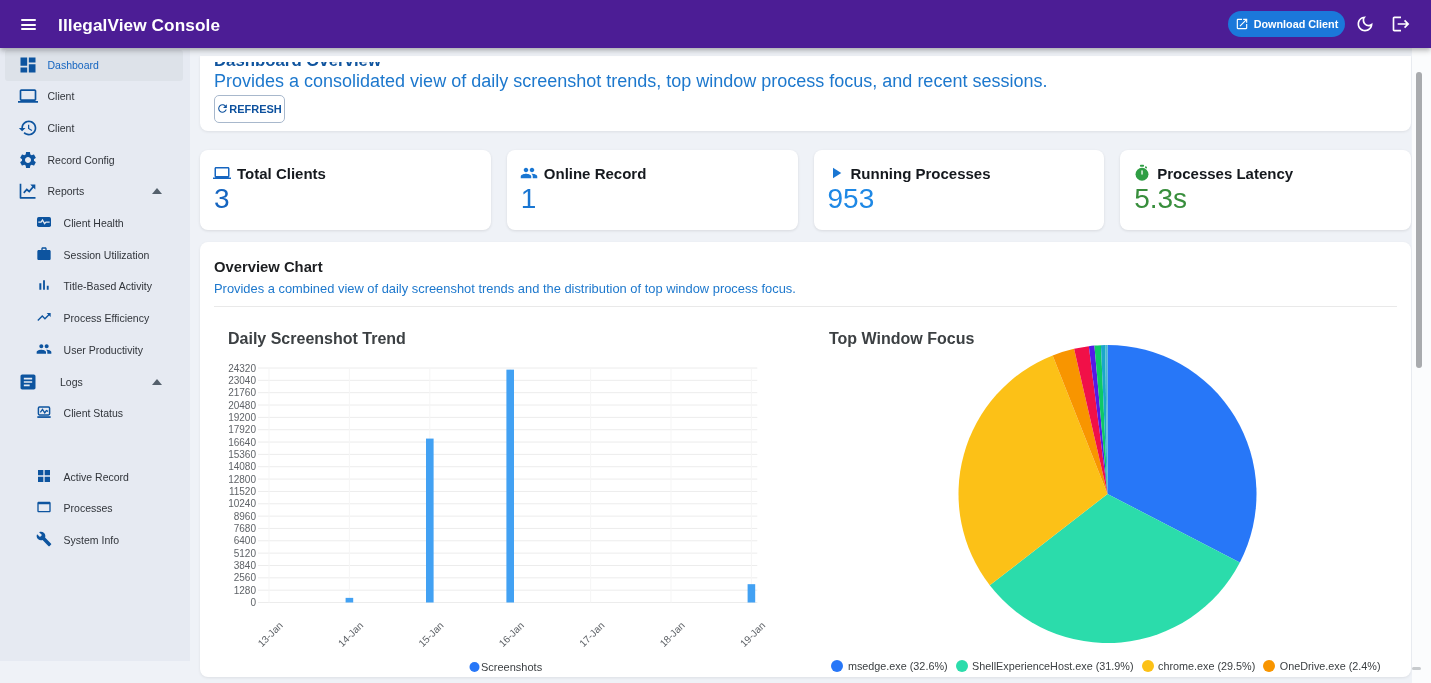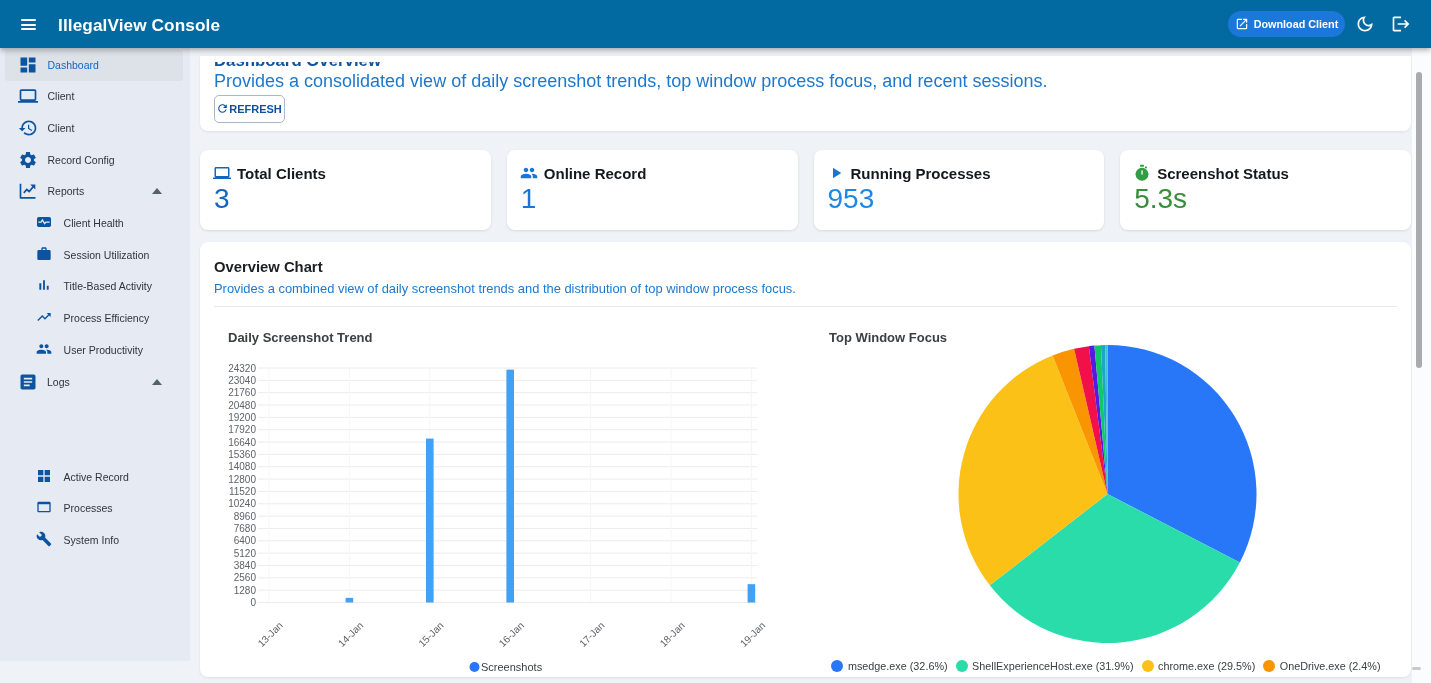--- a/index.html
+++ b/index.html
@@ -1,17 +1,17 @@
 <!DOCTYPE html>
 <html><head><meta charset="utf-8">
 <style>
 * {margin:0;padding:0;box-sizing:border-box}
 html,body {width:1431px;height:683px;overflow:hidden;font-family:"Liberation Sans",sans-serif;background:#eff2f7}
 .abs {position:absolute}
-.appbar {position:absolute;left:0;top:0;width:1431px;height:48px;background:#0369a1;display:flex;align-items:center;box-shadow:0 2px 4px -1px rgba(0,0,0,.2),0 4px 5px 0 rgba(0,0,0,.14);z-index:5}
+.appbar {position:absolute;left:0;top:0;width:1431px;height:48px;background:#4c1d95;display:flex;align-items:center;box-shadow:0 2px 4px -1px rgba(0,0,0,.2),0 4px 5px 0 rgba(0,0,0,.14);z-index:5}
 .burger {position:absolute;left:21px;top:19px;width:15px;height:11px}
 .burger div {height:2px;background:#fff;border-radius:1px;margin-bottom:2.6px}
 .brand {position:absolute;left:58px;top:14.5px;color:#fff;font-size:17.2px;font-weight:bold;letter-spacing:.1px}
 .dlbtn {position:absolute;left:1228px;top:11px;width:117px;height:26px;background:#1b78da;border-radius:13px;color:#fff;display:flex;align-items:center;justify-content:center;gap:5px;font-size:10.8px;font-weight:bold}
 .sidebar {position:absolute;left:0;top:48px;width:190px;height:613px;background:#e6eaf2}
 .sitem {position:absolute;left:5px;width:178px;height:31px}
 .sitem.sel {background:#dde2e9;border-radius:3px}
 .sic {position:absolute;top:5px}
 .stxt {position:absolute;top:9px;font-size:10.5px;color:#30343a}
 .sel-t {color:#1565c0;font-weight:500}
@@ -21,21 +21,21 @@
 .h1cut {font-size:16.8px;font-weight:bold;color:#0f549e;margin-top:-10.5px}
 .sub1 {position:absolute;left:14px;top:15px;font-size:18px;color:#1d78cd}
 .refresh {position:absolute;left:13.5px;top:39px;width:71px;height:27.5px;border:1px solid #a8b8cc;border-radius:5px;display:flex;align-items:center;justify-content:center;color:#0d519e;font-size:11px;font-weight:bold;letter-spacing:0}
 .card {position:absolute;top:150px;width:290.75px;height:80px;background:#fff;border-radius:8px;box-shadow:0 1px 3px rgba(0,0,0,.1)}
 .ctitle {position:absolute;left:13px;top:14px;display:flex;align-items:center;gap:6px;font-size:15px;font-weight:bold;color:#15191e}
 .cnum {position:absolute;left:14px;top:32.5px;font-size:28px}
 .bigcard {position:absolute;left:200px;top:241.5px;width:1211px;height:435.5px;background:#fff;border-radius:8px;box-shadow:0 1px 3px rgba(0,0,0,.08)}
 .octitle {position:absolute;left:214px;top:258.5px;font-size:14.8px;font-weight:bold;color:#1c1e21}
 .osub {position:absolute;left:214px;top:280.5px;font-size:12.9px;color:#1d78cd}
 .odivider {position:absolute;left:214px;top:306px;width:1183px;height:1px;background:#e9e9e9}
-.chtitle {position:absolute;font-size:13px;font-weight:bold;color:#3c4043}
+.chtitle {position:absolute;font-size:16px;font-weight:bold;color:#3c4043}
 .pleg {position:absolute;left:798px;top:660px;width:616px;display:flex;justify-content:center;gap:8px;font-size:10.8px;color:#3c4043}
 .plegit {display:flex;align-items:center;gap:4.5px;white-space:nowrap}
 .pdot {width:12px;height:12px;border-radius:50%;display:inline-block;flex:none}
 .scrollcol {position:absolute;left:1412px;top:48px;width:19px;height:635px;background:#fbfcfd}
 .thumb {position:absolute;left:1415.7px;top:72px;width:6.3px;height:296px;background:#a9abae;border-radius:3px}
 .hdash {position:absolute;left:1412px;top:666.5px;width:9px;height:3.5px;background:#c7cacd;border-radius:2px}
 </style></head>
 <body>
 <div class="appbar">
   <div class="burger">
@@ -119,22 +119,30 @@
     <div class="sitem" style="top:286.8px">
       <span class="sic" style="left:31px;top:6px"><svg style="" width="16" height="16" viewBox="0 0 24 24" fill="#0d549f">
           <path d="M16 11c1.66 0 2.99-1.34 2.99-3S17.66 5 16 5c-1.66 0-3 1.34-3 3s1.34 3 3 3zm-8 0c1.66 0 2.99-1.34 2.99-3S9.66 5 8 5C6.34 5 5 6.34 5 8s1.34 3 3 3zm0 2c-2.33 0-7 1.17-7 3.5V19h14v-2.5c0-2.33-4.67-3.5-7-3.5zm8 0c-.29 0-.62.02-.97.05 1.16.84 1.97 1.97 1.97 3.45V19h6v-2.5c0-2.33-4.67-3.5-7-3.5z"></path>
         </svg></span>
       <span class="stxt" style="left:58.6px">User Productivity</span>
     </div>
     <div class="sitem" style="top:318.5px">
       <span class="sic" style="left:13.2px;top:5px"><svg style="" width="20" height="20" viewBox="0 0 24 24" fill="#0d549f">
           <path d="M19 3H5c-1.1 0-2 .9-2 2v14c0 1.1.9 2 2 2h14c1.1 0 2-.9 2-2V5c0-1.1-.9-2-2-2zm-5 14H7v-2h7v2zm3-4H7v-2h10v2zm0-4H7V7h10v2z"></path>
         </svg></span>
-      <span class="stxt" style="left:42px">Logs</span>
+      <span class="stxt" style="left:55px">Logs</span>
       <span class="uparr"></span>
+    </div>
+    <div class="sitem" style="top:350.2px">
+      <span class="sic" style="left:31px;top:6px"><svg style="" width="16" height="16" viewBox="0 0 24 24">
+          <rect x="3.6" y="4.6" width="16.8" height="11.8" rx="1.6" fill="none" stroke="#0d549f" stroke-width="2.2"></rect>
+          <path d="M6.5 12.5l3.2-4.4 3.4 5.2 2.4-3.4 2.6 1.2" stroke="#0d549f" stroke-width="1.9" fill="none"></path>
+          <rect x="2" y="18.3" width="20" height="2.6" fill="#0d549f"></rect>
+        </svg></span>
+      <span class="stxt" style="left:58.6px">Client Status</span>
     </div>
     <div class="sitem" style="top:413.6px">
       <span class="sic" style="left:31px;top:6px"><svg style="" width="16" height="16" viewBox="0 0 24 24" fill="#0d549f">
           <path d="M3 3h8v8H3zm10 0h8v8h-8zM3 13h8v8H3zm10 0h8v8h-8z"></path>
         </svg></span>
       <span class="stxt" style="left:58.6px">Active Record</span>
     </div>
     <div class="sitem" style="top:445.3px">
       <span class="sic" style="left:31px;top:6px"><svg style="" width="16" height="16" viewBox="0 0 24 24" fill="#0d549f">
           <path d="M20 4H4c-1.1 0-2 .9-2 2v12c0 1.1.9 2 2 2h16c1.1 0 2-.9 2-2V6c0-1.1-.9-2-2-2zm0 14H4V8h16v10z"></path>
@@ -188,21 +196,21 @@
     <div class="cnum" style="color:#1e88e5">953</div>
   </div>
 <div class="card" style="left:1120.2px">
     <div class="ctitle">
       <svg width="18" height="18" viewBox="0 0 24 24">
         <rect x="9.2" y="1" width="5.6" height="2.6" rx="1.2" fill="#2f9e44"></rect>
         <rect x="15.8" y="3.4" width="3" height="2.2" rx="1" transform="rotate(45 17.3 4.5)" fill="#2f9e44"></rect>
         <circle cx="12" cy="13.6" r="8.6" fill="#2f9e44"></circle>
         <rect x="11.1" y="8.2" width="1.9" height="6" rx=".9" fill="#eef7ee"></rect>
       </svg>
-      <span>Screenshot Status</span>
+      <span>Processes Latency</span>
     </div>
     <div class="cnum" style="color:#388e3c">5.3s</div>
   </div>
 <div class="bigcard"></div>
 <div class="octitle">Overview Chart</div>
 <div class="osub">Provides a combined view of daily screenshot trends and the distribution of top window process focus.</div>
 <div class="odivider"></div>
 <div class="chtitle" style="left:228px;top:330px">Daily Screenshot Trend</div>
 <div class="chtitle" style="left:829px;top:330px">Top Window Focus</div>
 <svg class="abs" style="left:0;top:0" width="1431" height="683" font-family="Liberation Sans,sans-serif">

